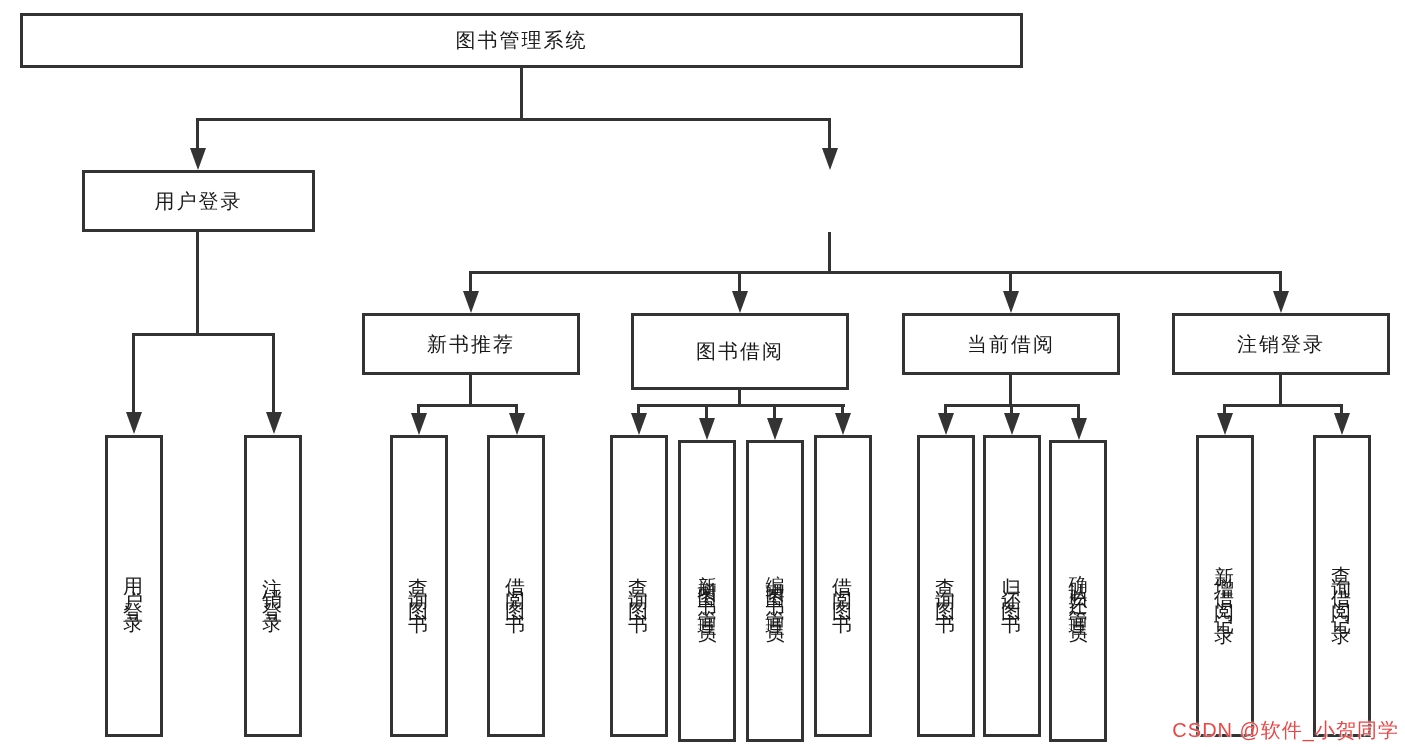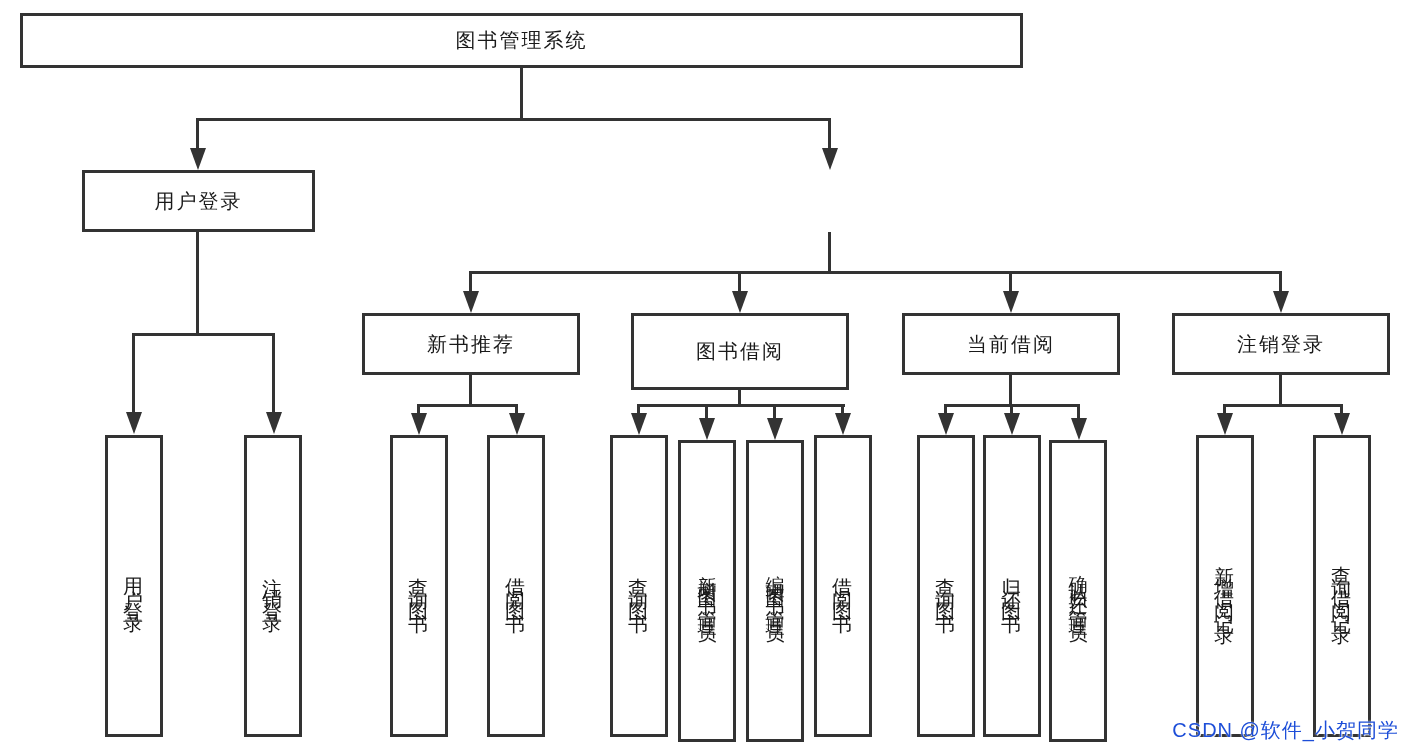--- a/index.html
+++ b/index.html
@@ -59,21 +59,21 @@
     border-left: 8px solid transparent;
     border-right: 8px solid transparent;
     border-top: 22px solid #333333;
     z-index: 1;
   }
   .watermark {
     position: absolute;
     top: 717px;
     right: 6px;
     font-size: 20px;
-    color: #1d4ed8;
+    color: #ef4444;
     letter-spacing: 1px;
     z-index: 3;
     text-shadow: 0 0 2px #ffffff, 1px 1px 0 rgba(255,255,255,.85);
     white-space: nowrap;
   }
 </style>
 </head>
 <body>
 
 <div id="canvas">

